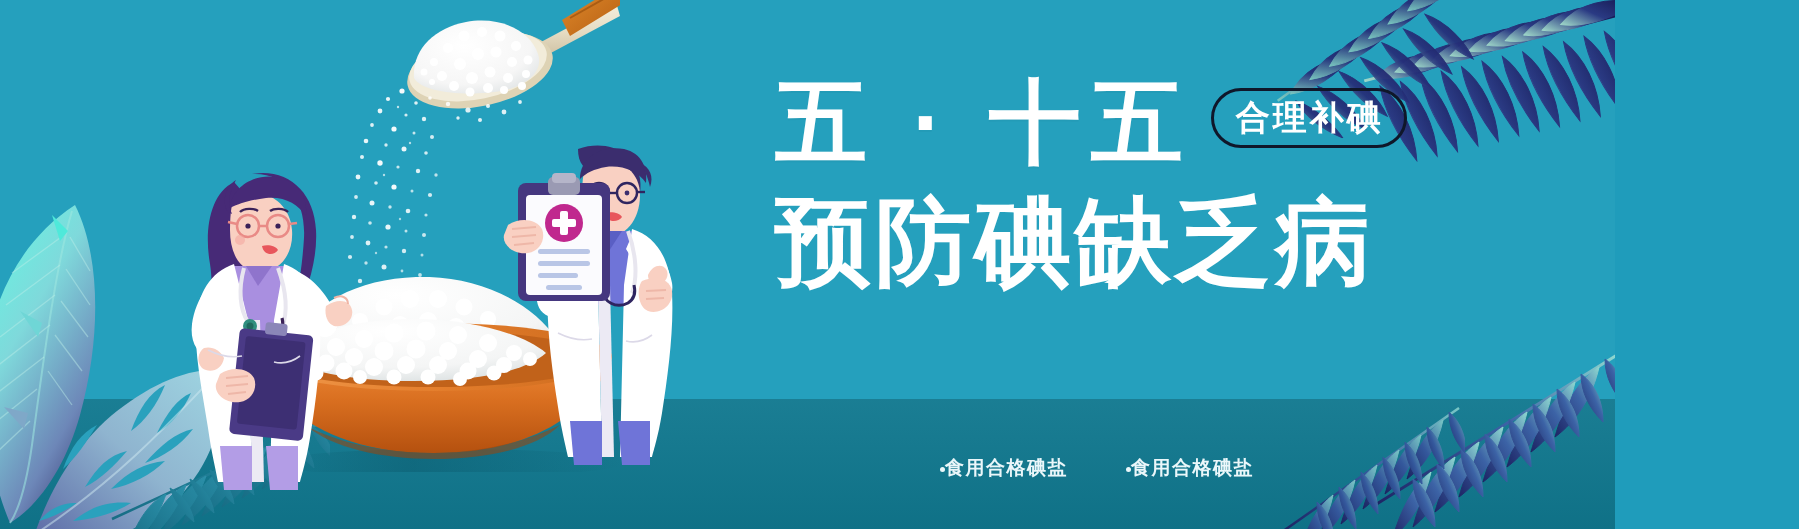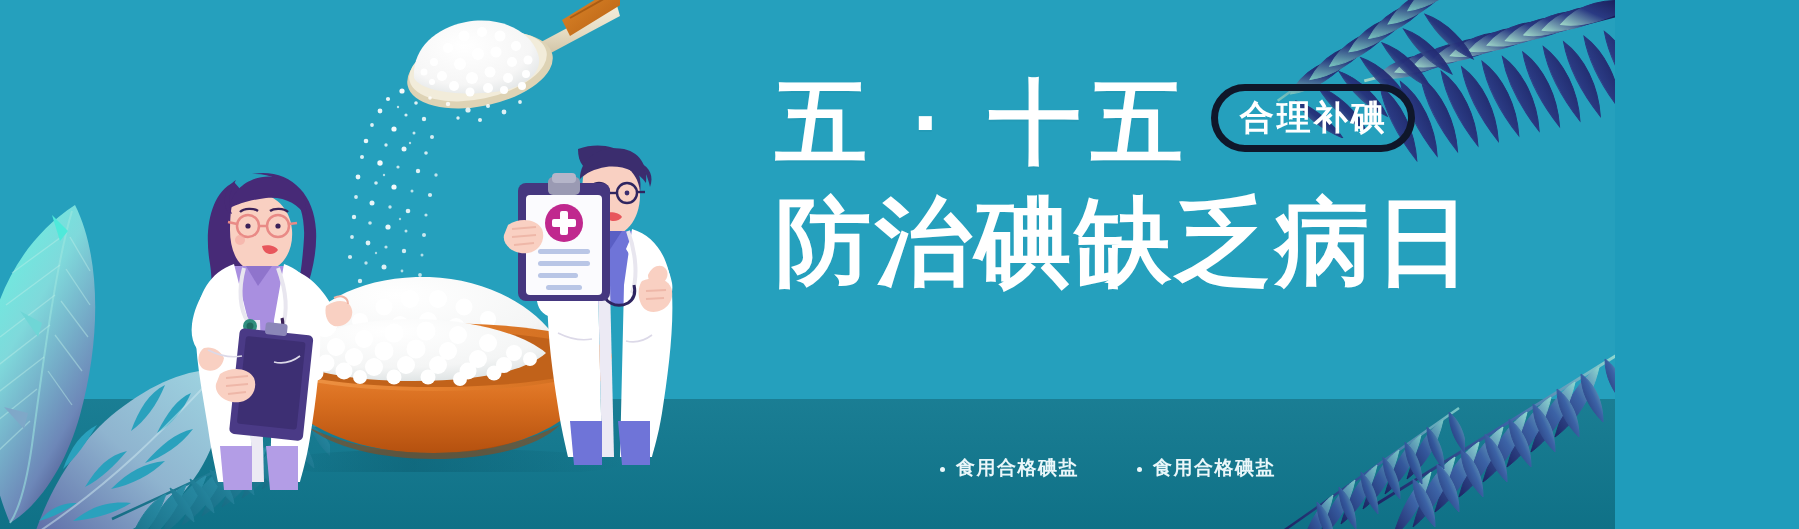--- a/index.html
+++ b/index.html
@@ -54,21 +54,21 @@
     color:#ffffff;
     font-size:92px;
     font-weight:bold;
     letter-spacing:10px;
     line-height:100px;
     white-space:nowrap;
     text-shadow:0 2px 0 rgba(0,0,0,.03);
   }
   .badge{
     margin-left:18px;
-    border:7px solid #0f172a;
+    border:3px solid #0f172a;
     border-radius:40px;
     color:#ffffff;
     font-size:34px;
     font-weight:bold;
     letter-spacing:3px;
     padding:9px 20px 11px 22px;
     line-height:1;
     white-space:nowrap;
     align-self:center;
     position:relative;
@@ -87,21 +87,21 @@
   
   .tagline{
     position:absolute;left:940px;top:455px;
     display:flex;align-items:center;gap:58px;
     color:#eaf7fa;
     font-size:19px;
     font-weight:bold;
     letter-spacing:1.5px;
     white-space:nowrap;
   }
-  .tag-item{display:flex;align-items:center;gap:11px;}
+  .tag-item{display:flex;align-items:center;gap:0;}
   .tag-dot{
     width:5px;height:5px;border-radius:50%;
     background:#eaf7fa;display:inline-block;flex:none;
     position:relative;top:1px;
   }
 </style>
 </head>
 <body>
 
 <div class="banner">
@@ -724,21 +724,21 @@
       <path d="M58 198 C70 204 82 206 92 204"></path>
       <path d="M152 200 C144 206 134 208 126 206"></path>
     </g>
   </svg>
 
   <div class="headline">
     <div class="line1">
       <span class="line1-text">五 · 十五</span>
       <span class="badge">合理补碘</span>
     </div>
-    <div class="line2">防治碘缺乏病日</div>
+    <div class="line2">预防碘缺乏病</div>
   </div>
 
   <div class="tagline">
     <span class="tag-item">
       <span class="tag-dot"></span>
       <span>食用合格碘盐</span>
     </span>
     <span class="tag-item">
       <span class="tag-dot"></span>
       <span>食用合格碘盐</span>

